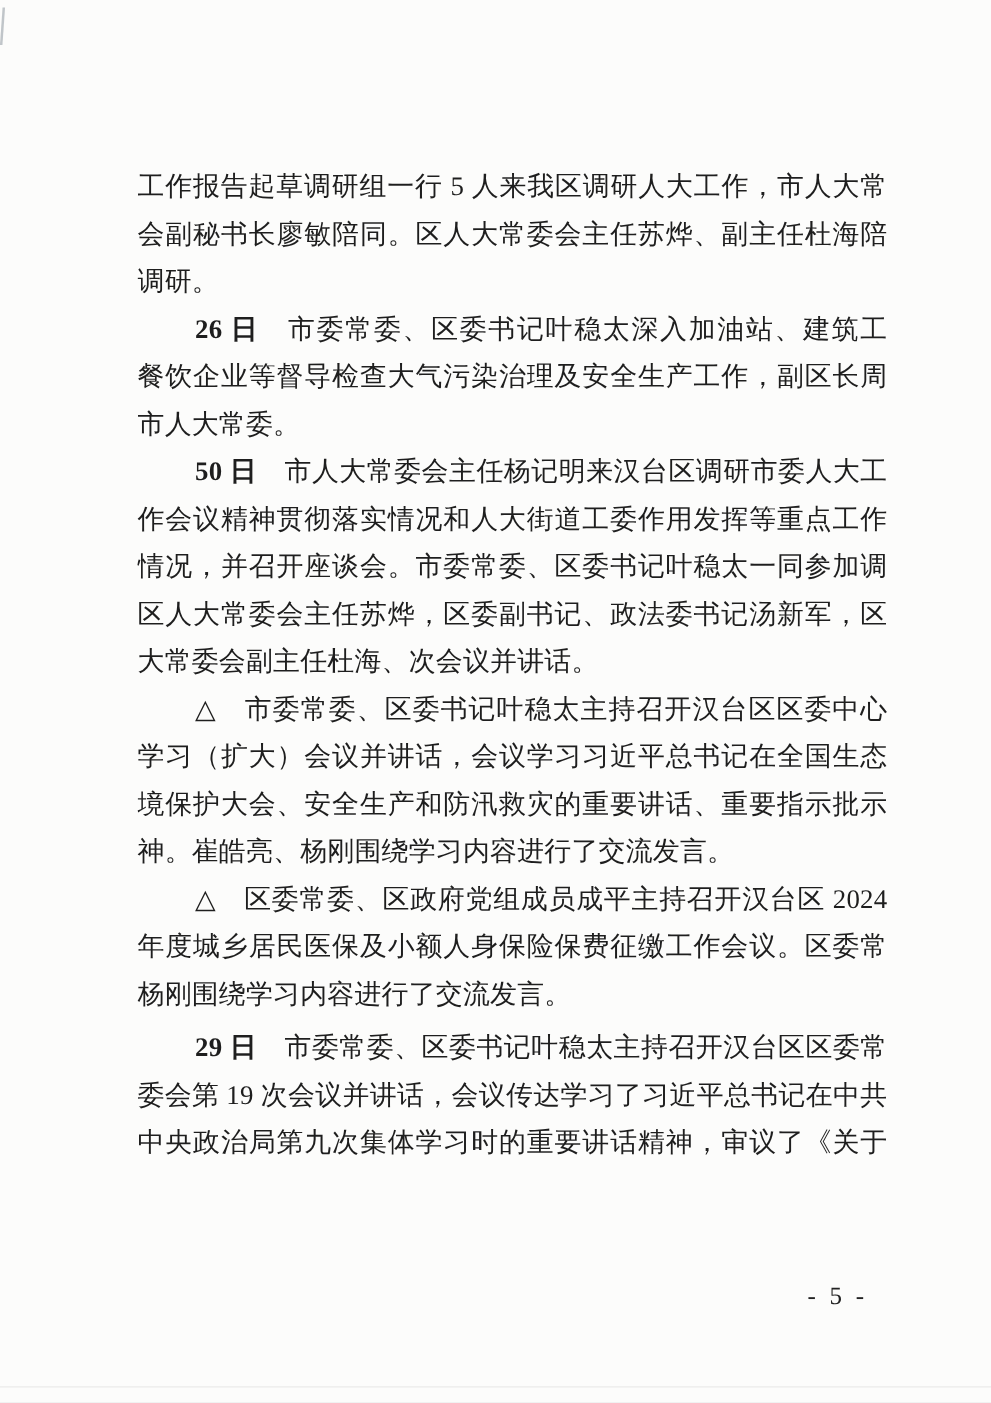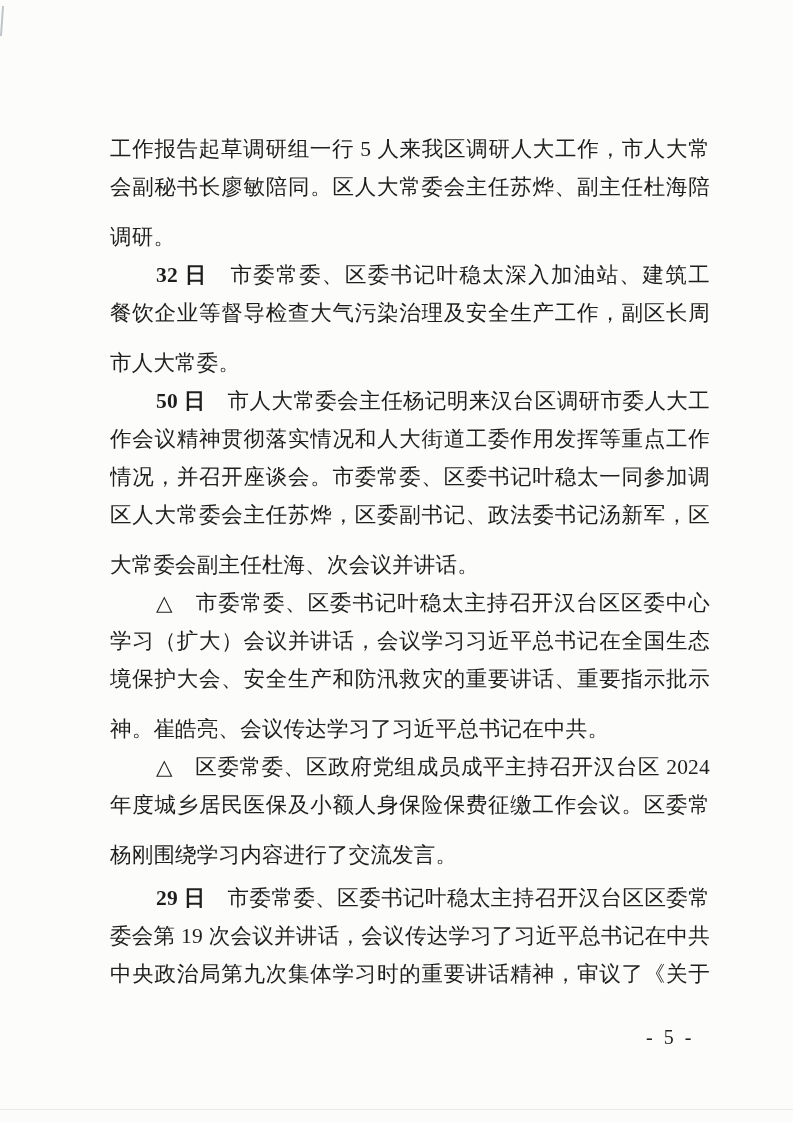--- a/index.html
+++ b/index.html
@@ -44,21 +44,20 @@
   .line {
     height: 38px;
     line-height: 38px;
     overflow: hidden;
     text-align: justify;
     text-align-last: justify;
     letter-spacing: 0.2px;
   }
   .line.end {
     text-align-last: left;
-    margin-top: 12px;
   }
   .line.first {
     text-indent: 46px;
   }
   .lead.bold {
     font-weight: bold;
   }
   .page-num {
     position: absolute;
     left: 646px;
@@ -78,36 +77,36 @@
   <div class="edge-left"></div>
   <div class="edge-bottom"></div>
 
   <div class="body-text">
       <div class="para">
         <div class="line">工作报告起草调研组一行 5 人来我区调研人大工作，市人大常委</div>
         <div class="line">会副秘书长廖敏陪同。区人大常委会主任苏烨、副主任杜海陪同</div>
         <div class="line end">调研。</div>
       </div>
       <div class="para">
-        <div class="line first"><span class="lead bold">32 日</span>　市委常委、区委书记叶稳太深入加油站、建筑工地、</div>
+        <div class="line first"><span class="lead bold">26 日</span>　市委常委、区委书记叶稳太深入加油站、建筑工地、</div>
         <div class="line">餐饮企业等督导检查大气污染治理及安全生产工作，副区长周峰</div>
         <div class="line end">市人大常委。</div>
       </div>
       <div class="para">
         <div class="line first"><span class="lead bold">50 日</span>　市人大常委会主任杨记明来汉台区调研市委人大工</div>
         <div class="line">作会议精神贯彻落实情况和人大街道工委作用发挥等重点工作</div>
         <div class="line">情况，并召开座谈会。市委常委、区委书记叶稳太一同参加调研。</div>
         <div class="line">区人大常委会主任苏烨，区委副书记、政法委书记汤新军，区人</div>
         <div class="line end">大常委会副主任杜海、次会议并讲话。</div>
       </div>
       <div class="para">
         <div class="line first"><span class="lead">△</span>　市委常委、区委书记叶稳太主持召开汉台区区委中心组</div>
         <div class="line">学习（扩大）会议并讲话，会议学习习近平总书记在全国生态环</div>
         <div class="line">境保护大会、安全生产和防汛救灾的重要讲话、重要指示批示精</div>
-        <div class="line end">神。崔皓亮、会议传达学习了习近平总书记在中共。</div>
+        <div class="line end">神。崔皓亮、杨刚围绕学习内容进行了交流发言。</div>
       </div>
       <div class="para">
         <div class="line first"><span class="lead">△</span>　区委常委、区政府党组成员成平主持召开汉台区 2024</div>
         <div class="line">年度城乡居民医保及小额人身保险保费征缴工作会议。区委常委、</div>
         <div class="line end">杨刚围绕学习内容进行了交流发言。</div>
       </div>
       <div class="para">
         <div class="line first"><span class="lead bold">29 日</span>　市委常委、区委书记叶稳太主持召开汉台区区委常</div>
         <div class="line">委会第 19 次会议并讲话，会议传达学习了习近平总书记在中共</div>
         <div class="line">中央政治局第九次集体学习时的重要讲话精神，审议了《关于高</div>

